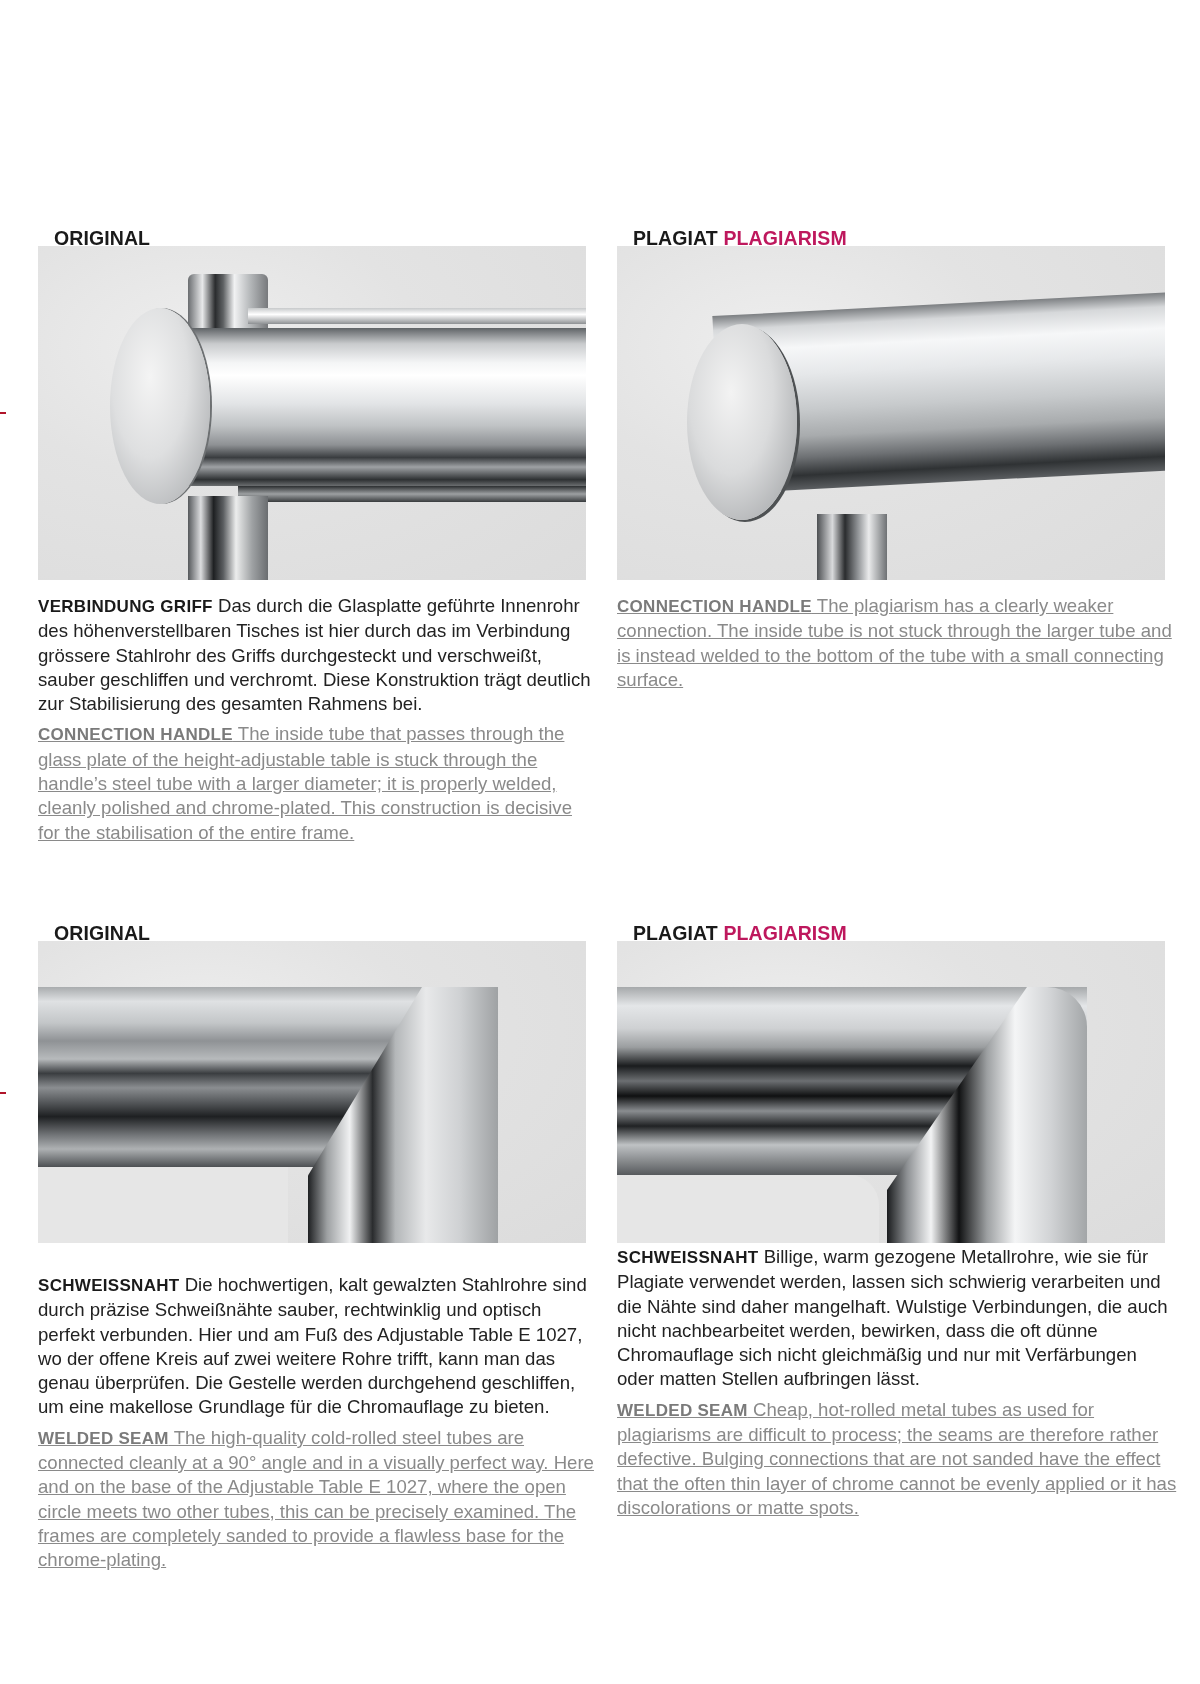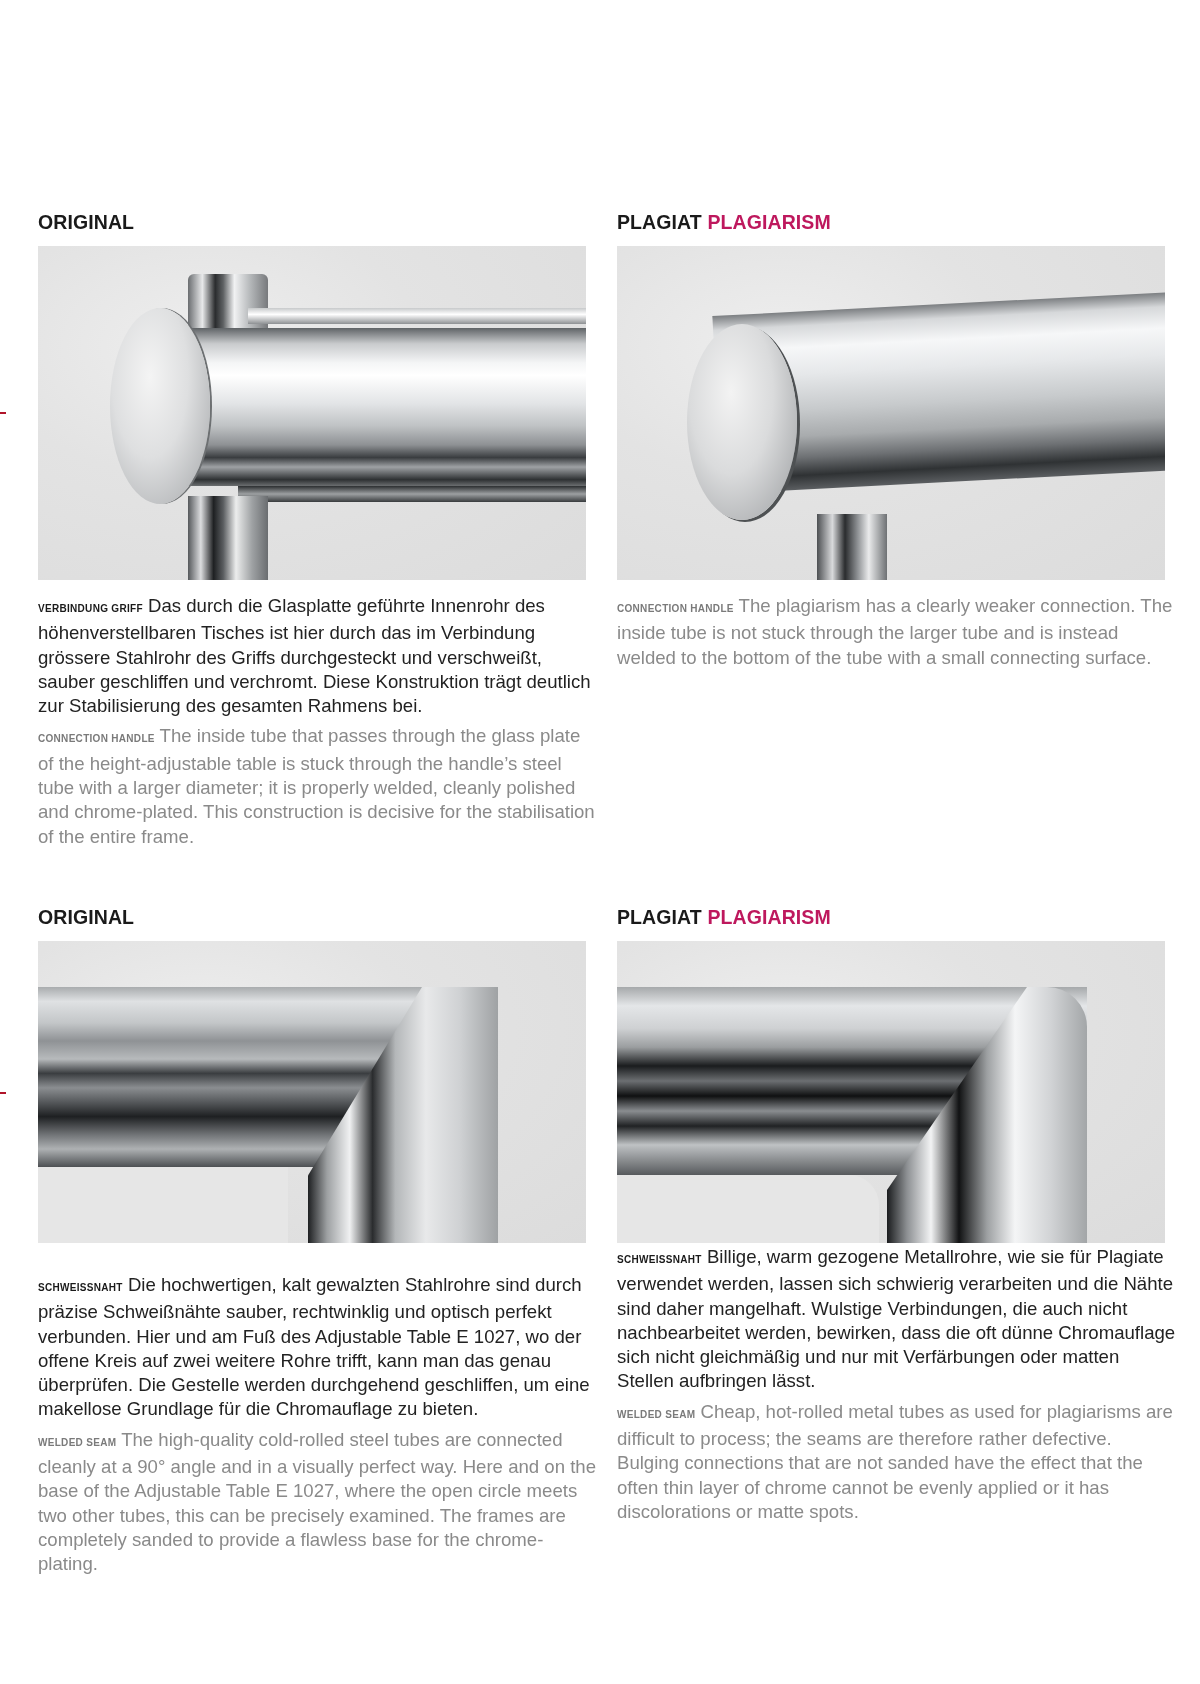--- a/index.html
+++ b/index.html
@@ -33,21 +33,21 @@
     .col-left { left: 38px; width: 548px; }
     .col-right { left: 617px; width: 548px; }
 
     .heading {
       font-weight: bold;
       font-size: 19.5px;
       letter-spacing: 0.1px;
       color: #1a1a1a;
       height: 24px;
       line-height: 24px;
-      margin: 0;
+      margin: 16px;
     }
     .heading .sub {
       color: #be185d;
     }
     .photo {
       position: absolute;
       top: 36px;
       height: 334px;
       overflow: hidden;
       background: radial-gradient(ellipse at 30% 30%, #eeeeee 0%, #e3e3e3 40%, #dcdcdc 100%);
@@ -63,24 +63,25 @@
       font-size: 18.6px;
       line-height: 24.3px;
     }
     .para-de {
       color: #222222;
       margin: 0 0 6px 0;
     }
     .para-en {
       color: #8a8a8a;
       margin: 0;
+      text-decoration: underline;
     }
     .lbl {
       font-weight: bold;
-      font-size: 10px;
+      font-size: 17px;
       letter-spacing: 0.3px;
     }
     .para-de .lbl { color: #1a1a1a; }
     .para-en .lbl { color: #7a7a7a; }
     .p1 .tube-main {
       position: absolute; left: 100px; top: 82px; width: 460px; height: 158px;
       background: linear-gradient(180deg, #5f6366 0%, #c9cbcd 10%, #f4f5f6 22%, #ffffff 30%, #e2e4e6 48%, #bfc2c4 62%, #8e9194 74%, #3a3d40 82%, #9ea1a4 88%, #2e3133 96%, #6b6e70 100%);
     }
     .p1 .cap {
       position: absolute; left: 72px; top: 62px; width: 100px; height: 196px;

